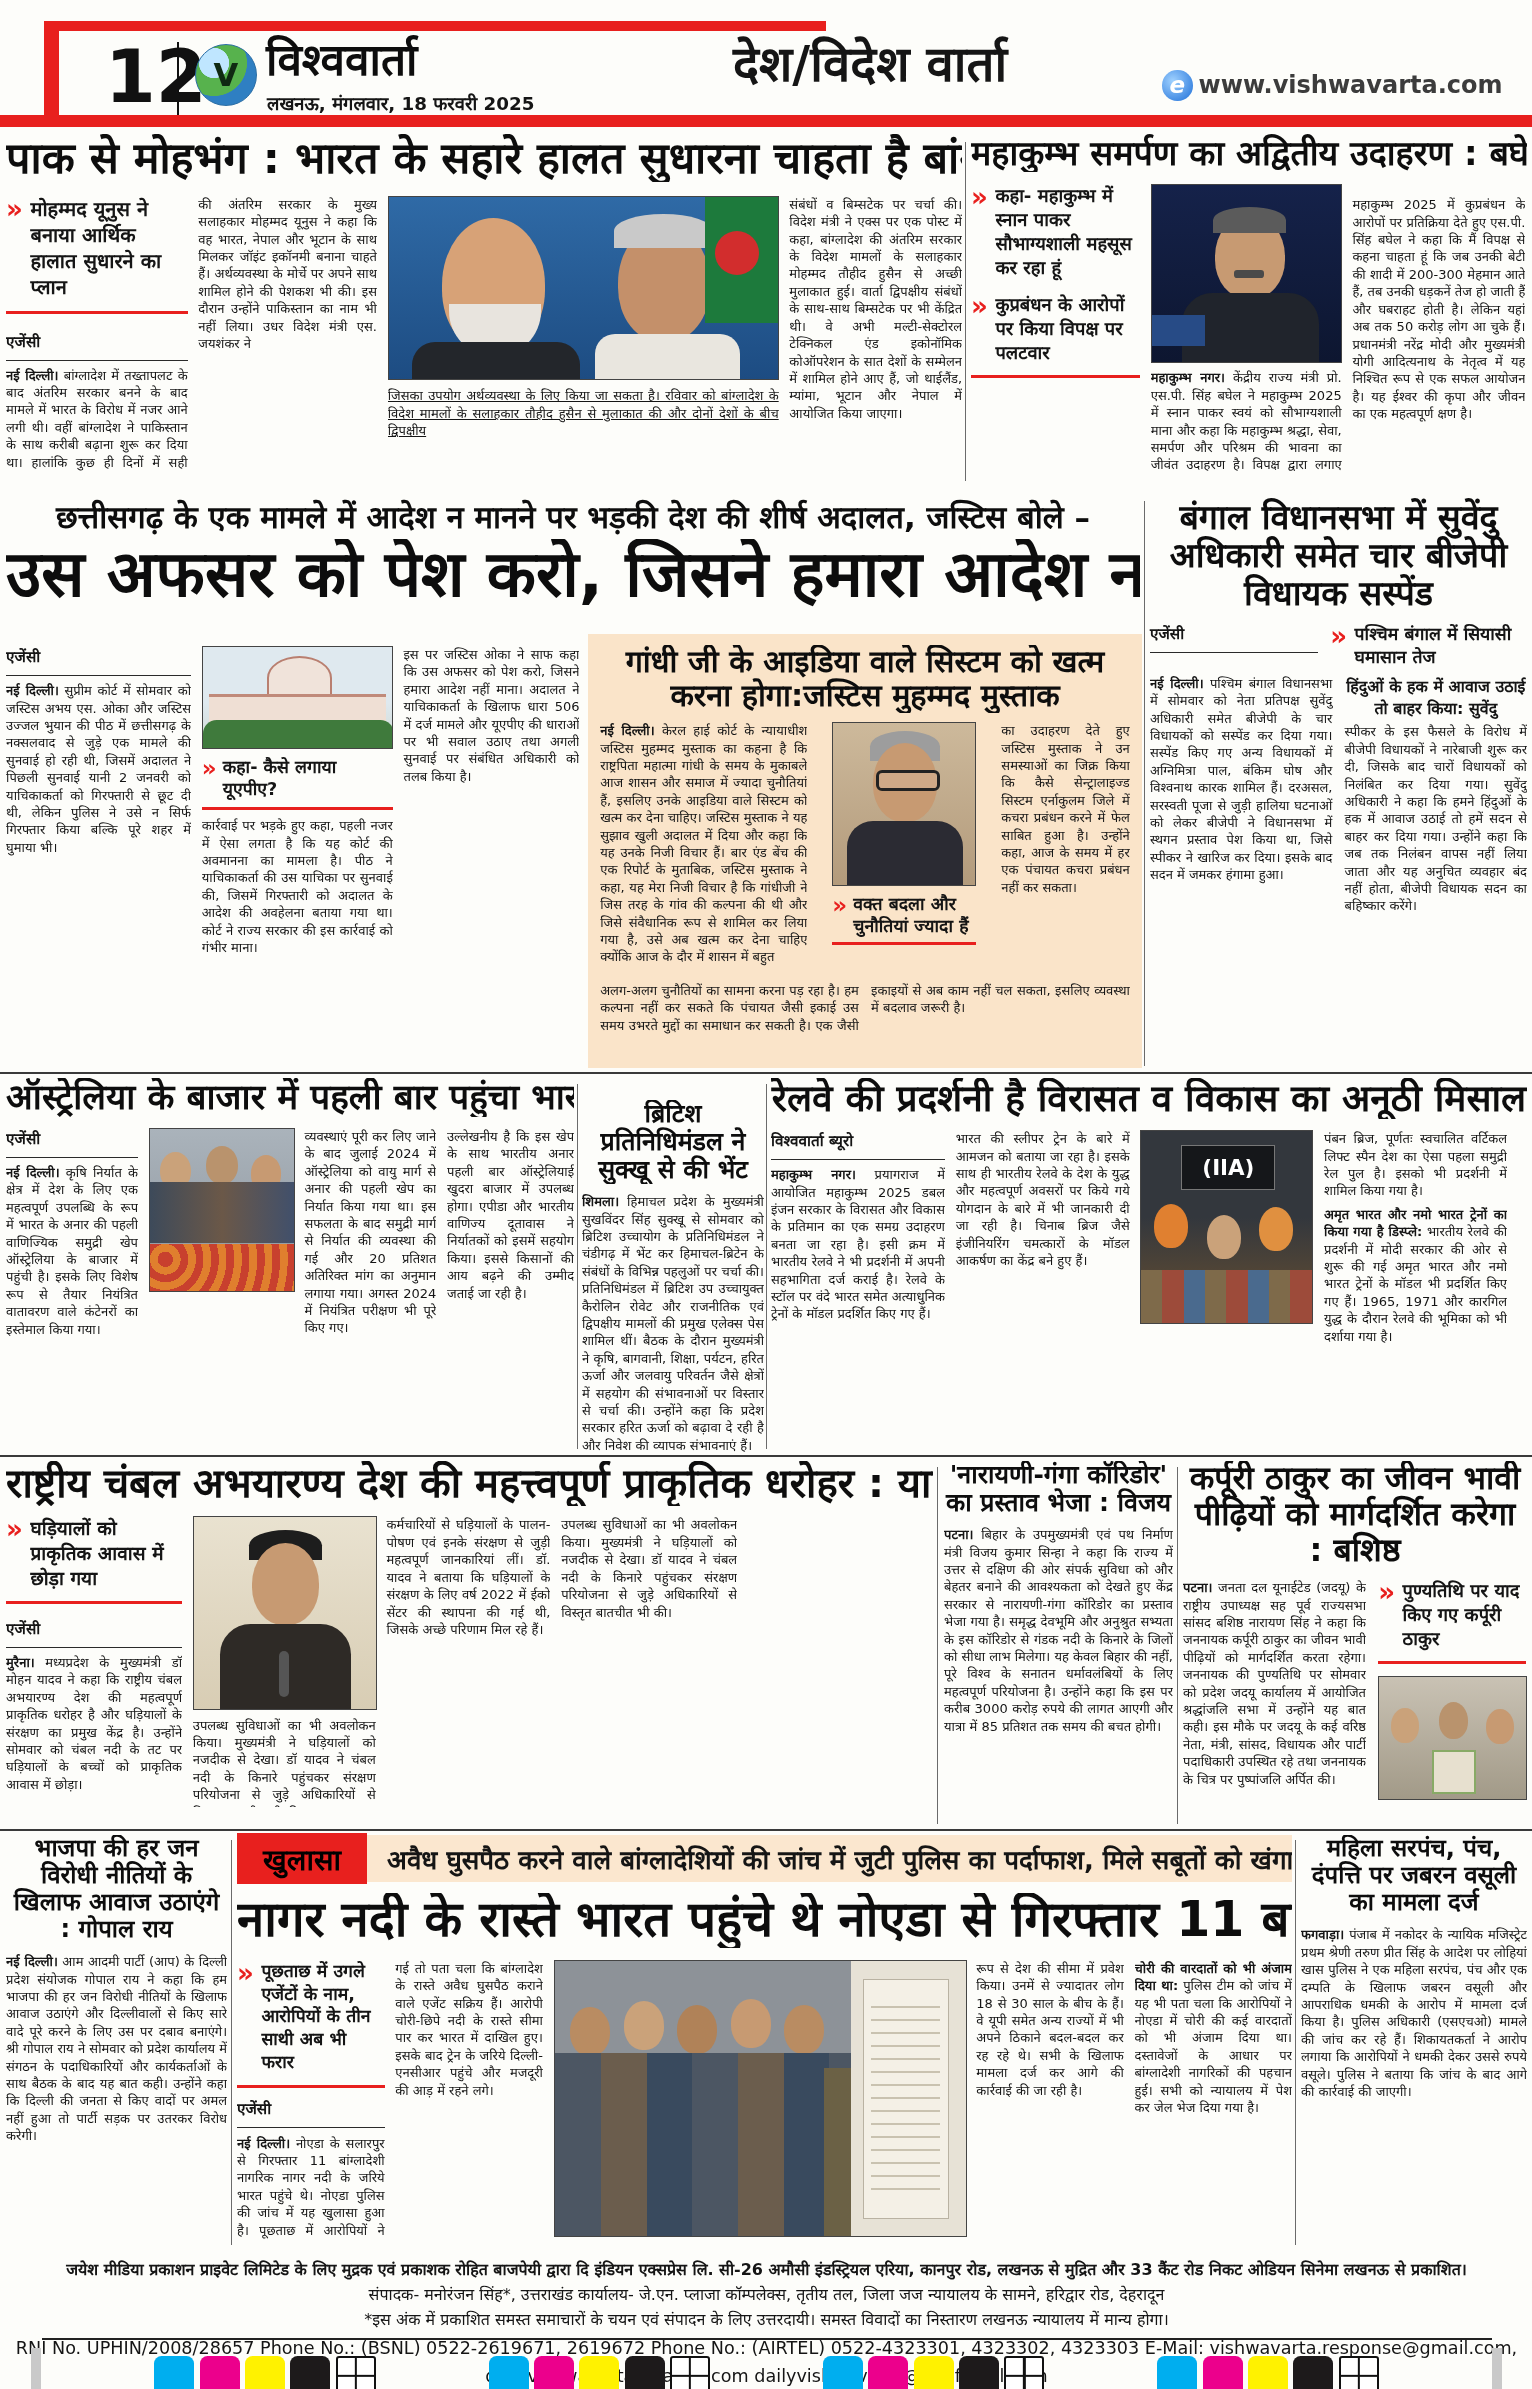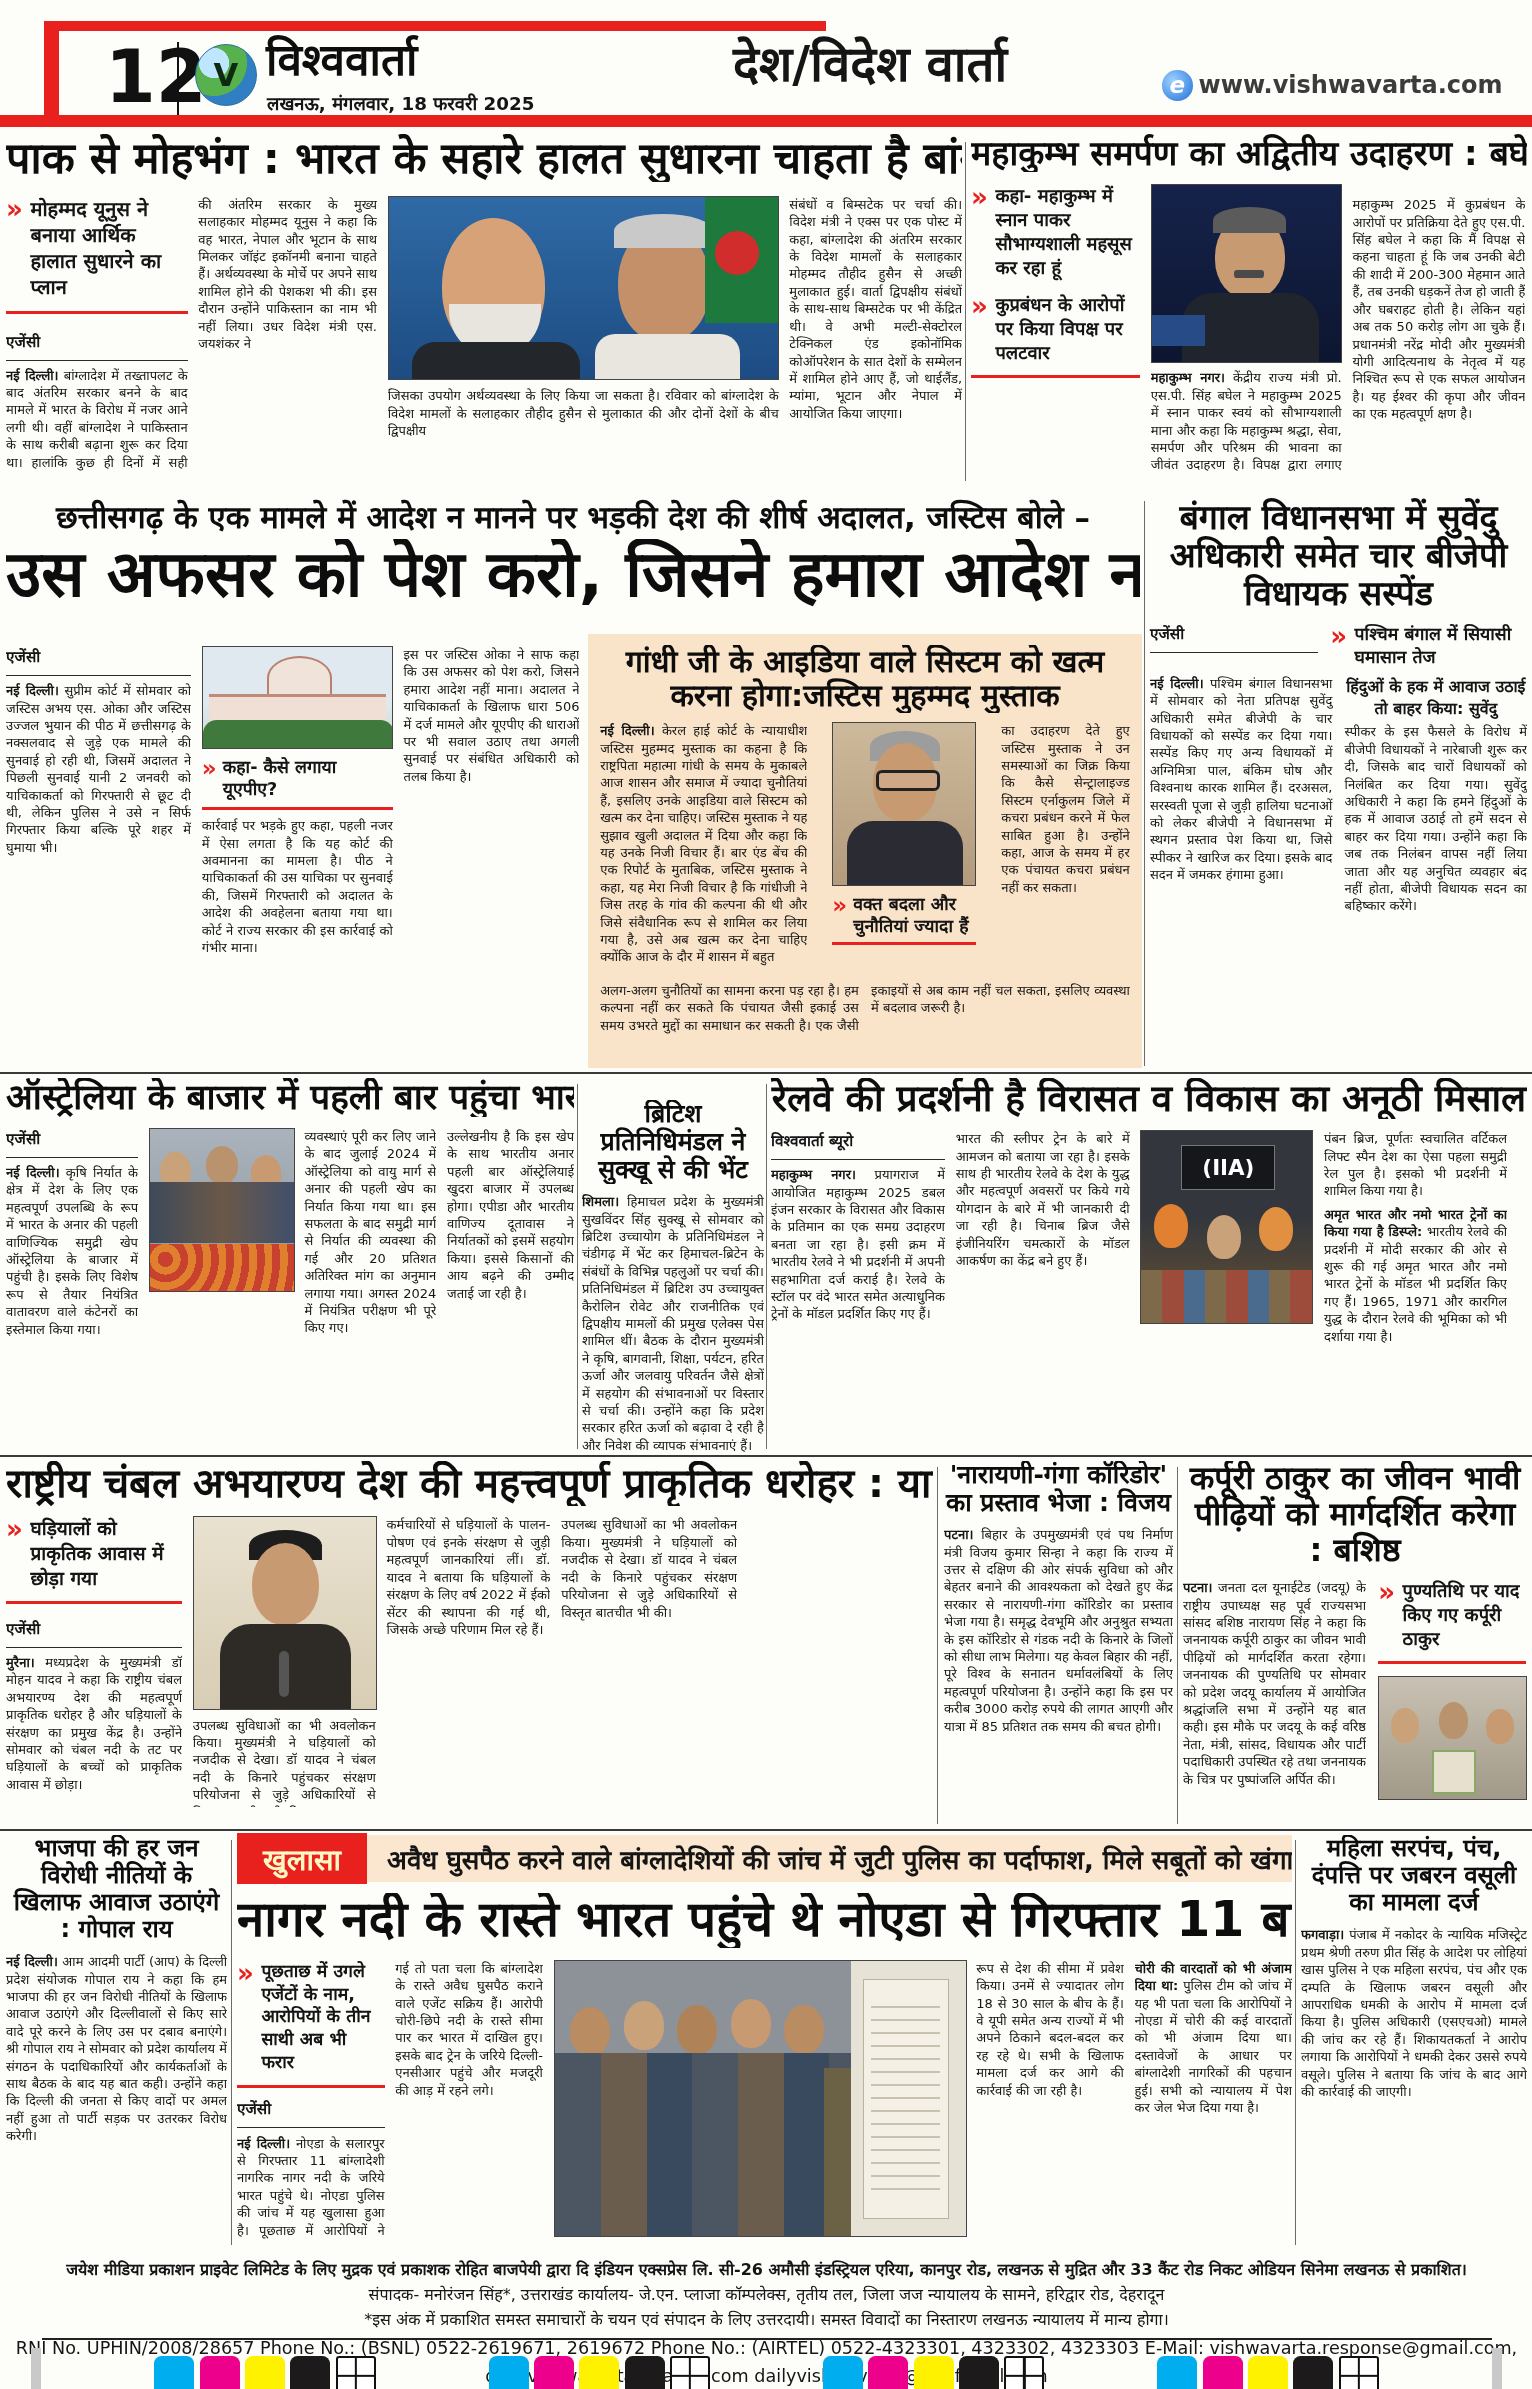--- a/index.html
+++ b/index.html
@@ -32,21 +32,21 @@
   .section-title{font-size:49px;font-weight:800;white-space:nowrap;}
   .website{font-size:24px;font-weight:700;color:#3c3c3c;display:flex;align-items:center;gap:6.1px;}
   .ie{width:30.5px;height:30.5px;border-radius:50%;background:radial-gradient(circle at 35% 35%,#9fd1ff,#1e6fd8);
       color:#fff;font-weight:800;font-style:italic;font-size:23px;display:flex;align-items:center;justify-content:center;}
   .globe{width:60px;height:60px;border-radius:50%;
          background:radial-gradient(circle at 30% 30%,#bfe6ff 0 25%,#57b24d 26% 55%,#2f7fc2 56% 100%);
          border:1.5px solid #2b6ea5;display:flex;align-items:center;justify-content:center;
          color:#102a12;font-size:32px;font-weight:800;}
   
   .strip{background:#fbe7cf;display:flex;align-items:center;}
-  .badge{background:#e8201e;color:#fef9c3;font-weight:800;font-size:29px;padding:6.1px 26px;margin-right:20px;}
+  .badge{background:#e8201e;color:#000000;font-weight:800;font-size:29px;padding:6.1px 26px;margin-right:20px;}
   .striptxt{font-weight:700;font-size:26px;white-space:nowrap;overflow:hidden;}
   
   .peach{background:#fae4c9;}
   
   .ph-head{position:absolute;border-radius:50% 50% 46% 46%;}
   .ph-rect{position:absolute;}
   
   .footline{font-size:16px;text-align:center;line-height:1.55;}
   .cmyk-row{position:absolute;display:flex;justify-content:space-between;align-items:center;}
   .cmyk-g{display:flex;gap:5.3px;}
@@ -99,21 +99,21 @@
         <div class="photo" style="width:389px;height:182px;background:linear-gradient(#2f6aa6,#1d4c82);">
           <div class="ph-head" style="left:53px;top:21.4px;width:103px;height:134px;background:#d7a277;"></div>
           <div class="ph-rect" style="left:60px;top:107px;width:92px;height:53px;background:#e8e4de;border-radius:0 0 46px 46px;"></div>
           <div class="ph-rect" style="left:23px;top:145px;width:168px;height:38px;background:#23262b;border-radius:23px 23px 0 0;"></div>
           <div class="ph-head" style="left:229px;top:27px;width:92px;height:118px;background:#c4906a;"></div>
           <div class="ph-rect" style="left:225px;top:17px;width:99px;height:34px;background:#c9c9c9;border-radius:50% 50% 0 0;"></div>
           <div class="ph-rect" style="left:206px;top:137px;width:145px;height:46px;background:#e9e6df;border-radius:20px 20px 0 0;"></div>
           <div class="ph-rect" style="right:0;top:0;width:73px;height:126px;background:#1d7a3c;"></div>
           <div class="ph-rect" style="right:19px;top:34px;width:44px;height:44px;border-radius:50%;background:#d22d2d;"></div>
         </div>
-        <p class="body col" style="margin-top:7.6px;height:82px;">जिसका उपयोग अर्थव्यवस्था के लिए किया जा सकता है। रविवार को बांग्लादेश के विदेश मामलों के सलाहकार तौहीद हुसैन से मुलाकात की और दोनों देशों के बीच द्विपक्षीय</p>
+        <p class="body col" style="margin-top:7.6px;height:82px;text-decoration:underline;">जिसका उपयोग अर्थव्यवस्था के लिए किया जा सकता है। रविवार को बांग्लादेश के विदेश मामलों के सलाहकार तौहीद हुसैन से मुलाकात की और दोनों देशों के बीच द्विपक्षीय</p>
       </div>
       <div class="col" style="width:176px;height:276px;">
         <p class="body">संबंधों व बिम्सटेक पर चर्चा की। विदेश मंत्री ने एक्स पर एक पोस्ट में कहा, बांग्लादेश की अंतरिम सरकार के विदेश मामलों के सलाहकार मोहम्मद तौहीद हुसैन से अच्छी मुलाकात हुई। वार्ता द्विपक्षीय संबंधों के साथ-साथ बिम्सटेक पर भी केंद्रित थी। वे अभी मल्टी-सेक्टोरल टेक्निकल एंड इकोनॉमिक कोऑपरेशन के सात देशों के सम्मेलन में शामिल होने आए हैं, जो थाईलैंड, म्यांमा, भूटान और नेपाल में आयोजित किया जाएगा।</p>
       </div>
     </div>
   </div>
 
   <div class="vr" style="left:965px;top:142px;height:339px;"></div>
 
   <div class="abs" style="left:971px;top:134px;width:556px;height:350px;">

